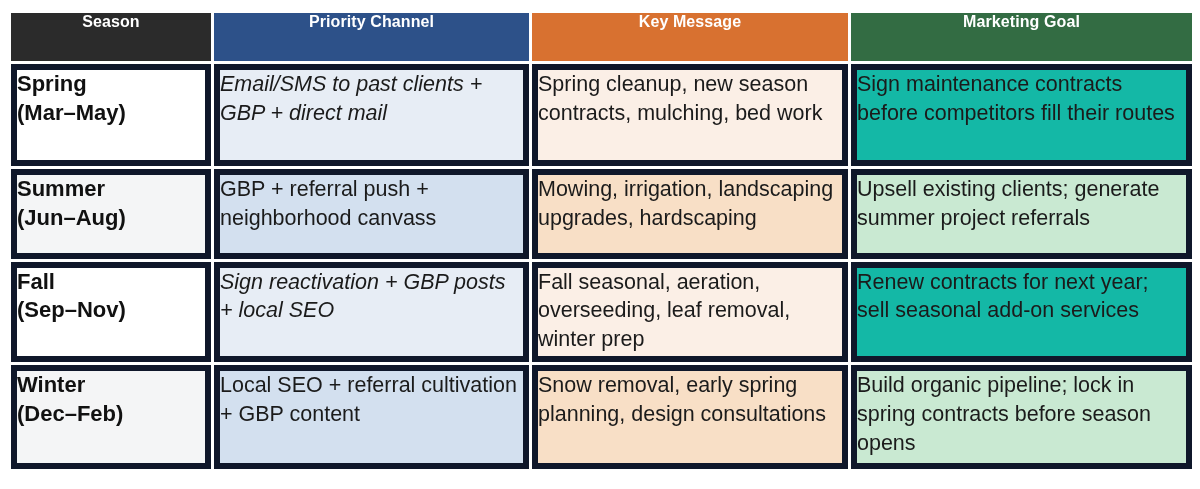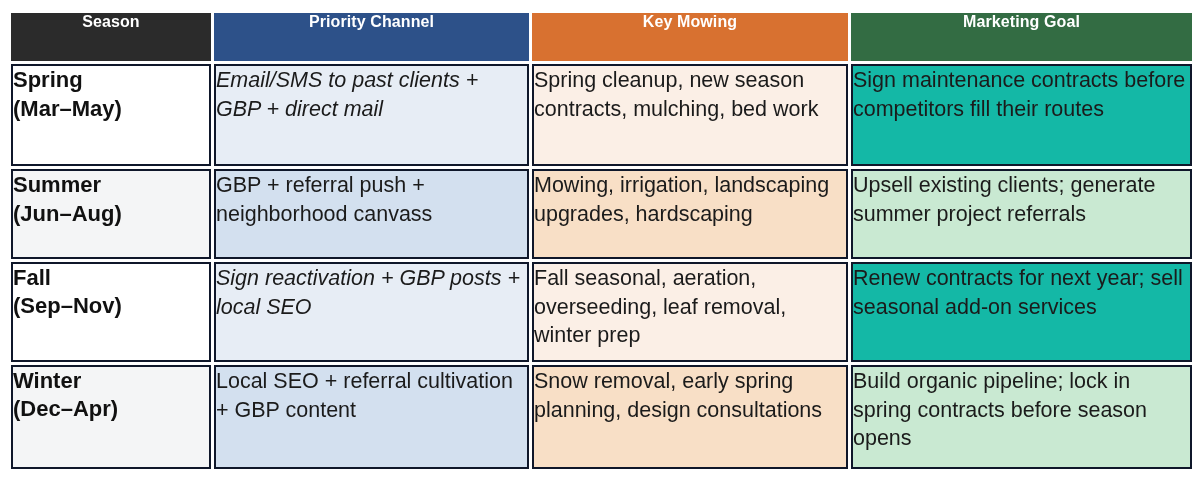--- a/index.html
+++ b/index.html
@@ -63,21 +63,21 @@
   .hd-channel { background: #2d5189; }
   .hd-message { background: #d87130; }
   .hd-goal    { background: #336c43; }
 
   
   .cell {
     font-size: 21.5px;
     line-height: 1.34;
     color: #1b1b1b;
     padding: 13px 14px 10px 14px;
-    border: 2px solid #0f172a;
+    border: 6px solid #0f172a;
   }
 
   .cell-season {
     font-weight: bold;
     font-size: 22px;
     line-height: 1.3;
     color: #111111;
     padding-left: 16px;
   }
 
@@ -113,21 +113,21 @@
     <colgroup>
       <col class="c-season">
       <col class="c-channel">
       <col class="c-message">
       <col class="c-goal">
     </colgroup>
     <thead>
       <tr>
         <th class="hd hd-season">Season</th>
         <th class="hd hd-channel">Priority Channel</th>
-        <th class="hd hd-message">Key Mowing</th>
+        <th class="hd hd-message">Key Message</th>
         <th class="hd hd-goal">Marketing Goal</th>
       </tr>
     </thead>
     <tbody>
 
       <tr class="row-1 row-odd">
         <td class="cell cell-season">
           <span class="season-name">Spring</span>
           <span class="season-months">(Mar–May)</span>
         </td>
@@ -152,21 +152,21 @@
           <span class="season-months">(Sep–Nov)</span>
         </td>
         <td class="cell cell-channel">Sign reactivation + GBP posts + local SEO</td>
         <td class="cell cell-message">Fall seasonal, aeration, overseeding, leaf removal, winter prep</td>
         <td class="cell cell-goal">Renew contracts for next year; sell seasonal add-on services</td>
       </tr>
 
       <tr class="row-4 row-even">
         <td class="cell cell-season">
           <span class="season-name">Winter</span>
-          <span class="season-months">(Dec–Apr)</span>
+          <span class="season-months">(Dec–Feb)</span>
         </td>
         <td class="cell cell-channel">Local SEO + referral cultivation + GBP content</td>
         <td class="cell cell-message">Snow removal, early spring planning, design consultations</td>
         <td class="cell cell-goal">Build organic pipeline; lock in spring contracts before season opens</td>
       </tr>
 
     </tbody>
   </table>
 </div>
 

